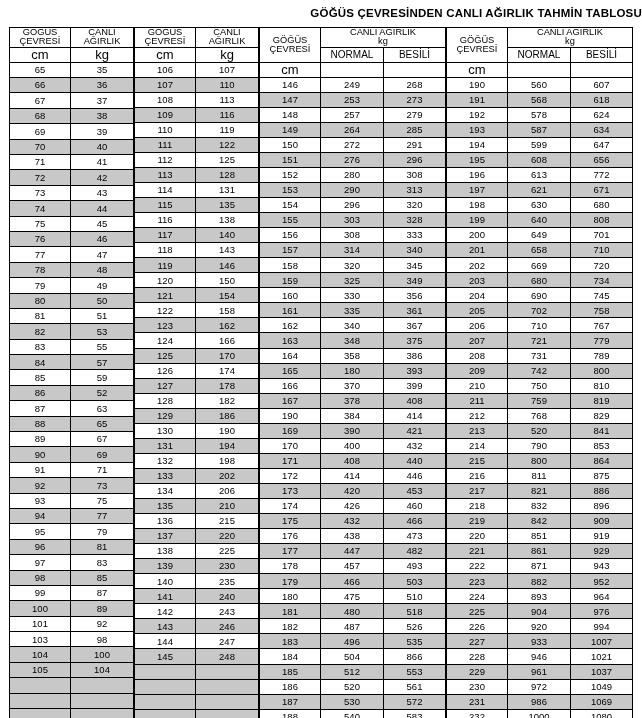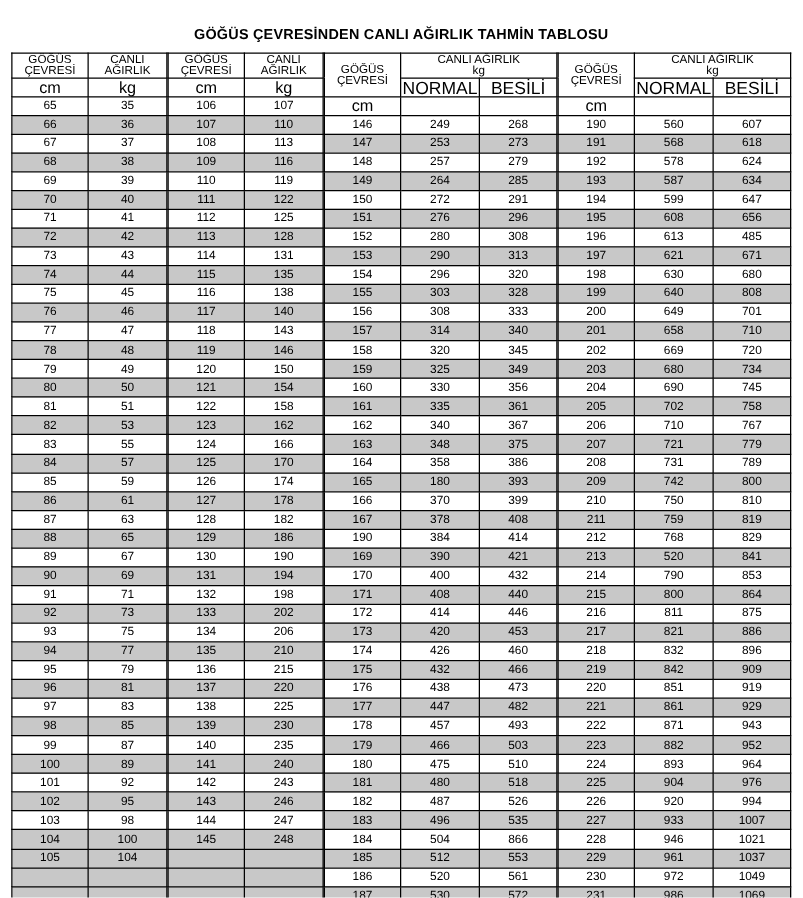--- a/index.html
+++ b/index.html
@@ -15,25 +15,25 @@
     overflow: hidden;
   }
   #page {
     position: relative;
     width: 642px;
     height: 718px;
     box-sizing: border-box;
     padding: 0;
   }
   #title {
-    text-align: center;
+    text-align: right;
     font-size: 11.5px;
     font-weight: bold;
     letter-spacing: 0.2px;
-    padding-top: 22px;
+    padding-top: 7px;
     padding-bottom: 8px;
   }
   #tables {
     display: flex;
     justify-content: space-between;
     padding: 0 9px;
     box-sizing: border-box;
   }
   table.grp {
     border-collapse: collapse;
@@ -55,21 +55,21 @@
     line-height: 1.05;
     padding: 1px 0;
   }
   th.unit {
     font-weight: bold;
     font-size: 13px;
     height: 11px;
   }
   th.sub {
     font-weight: bold;
-    font-size: 14px;
+    font-size: 10px;
     height: 12px;
   }
   tr.shade td {
     background: #c8c8c8;
   }
   tr.blank td {
     background: #c8c8c8;
     height: 14.05px;
   }
   tr.blank td.empty {
@@ -190,21 +190,21 @@
           <tr class="shade">
             <td class="c0">84</td>
             <td class="c1">57</td>
           </tr>
           <tr>
             <td class="c0">85</td>
             <td class="c1">59</td>
           </tr>
           <tr class="shade">
             <td class="c0">86</td>
-            <td class="c1">61</td>
+            <td class="c1">52</td>
           </tr>
           <tr>
             <td class="c0">87</td>
             <td class="c1">63</td>
           </tr>
           <tr class="shade">
             <td class="c0">88</td>
             <td class="c1">65</td>
           </tr>
           <tr>
@@ -251,24 +251,20 @@
             <td class="c0">99</td>
             <td class="c1">87</td>
           </tr>
           <tr class="shade">
             <td class="c0">100</td>
             <td class="c1">89</td>
           </tr>
           <tr>
             <td class="c0">101</td>
             <td class="c1">92</td>
-          </tr>
-          <tr class="shade">
-            <td class="c0">102</td>
-            <td class="c1">95</td>
           </tr>
           <tr>
             <td class="c0">103</td>
             <td class="c1">98</td>
           </tr>
           <tr class="shade">
             <td class="c0">104</td>
             <td class="c1">100</td>
           </tr>
           <tr class="shade">
@@ -765,21 +761,21 @@
             <td class="c2">647</td>
           </tr>
           <tr class="shade">
             <td class="c0">195</td>
             <td class="c1">608</td>
             <td class="c2">656</td>
           </tr>
           <tr>
             <td class="c0">196</td>
             <td class="c1">613</td>
-            <td class="c2">485</td>
+            <td class="c2">772</td>
           </tr>
           <tr class="shade">
             <td class="c0">197</td>
             <td class="c1">621</td>
             <td class="c2">671</td>
           </tr>
           <tr>
             <td class="c0">198</td>
             <td class="c1">630</td>
             <td class="c2">680</td>

